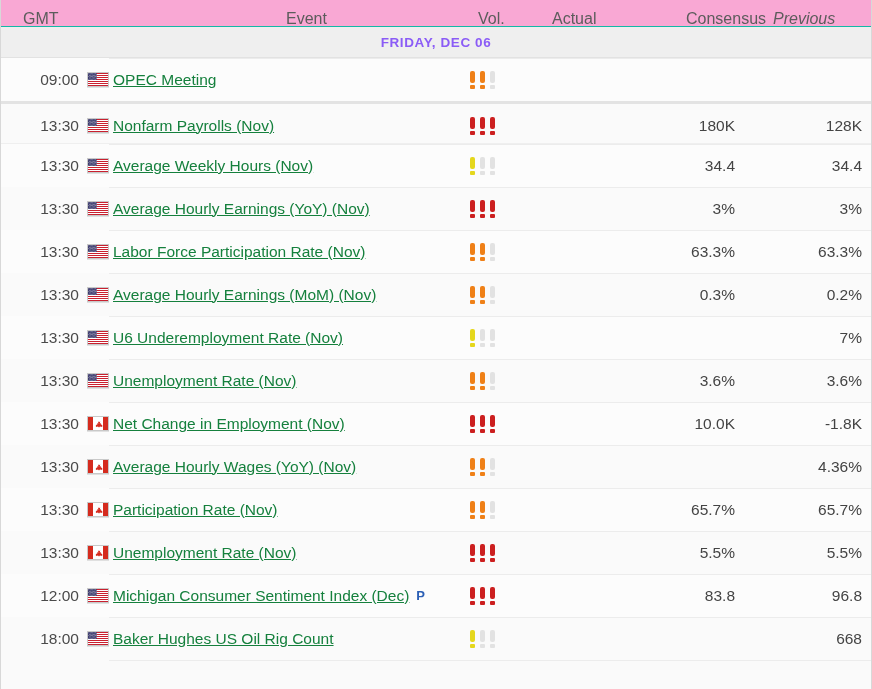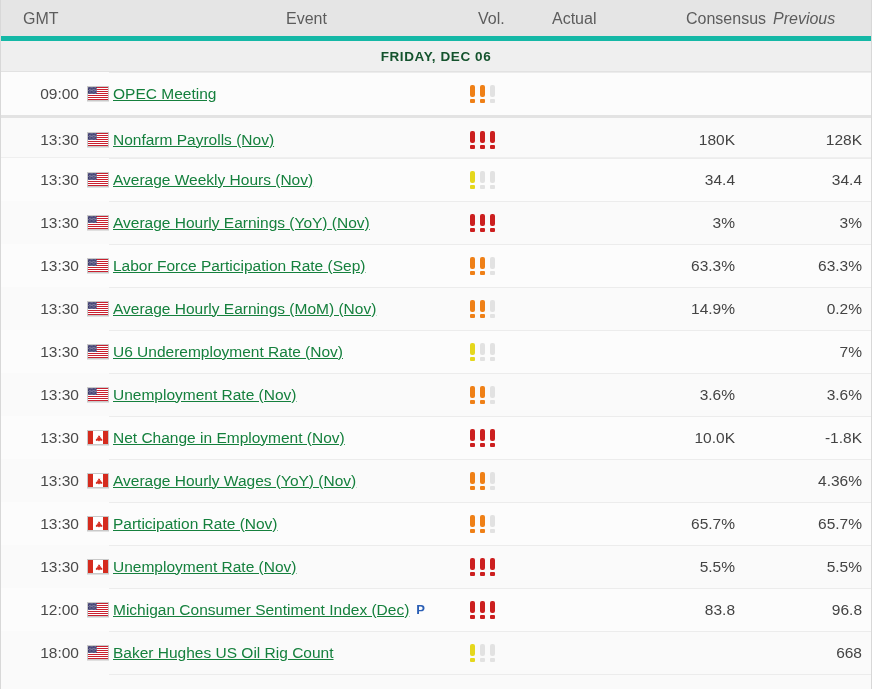--- a/index.html
+++ b/index.html
@@ -13,45 +13,45 @@
     height: 689px;
     overflow: hidden;
     position: relative;
     background: #fdfdfd;
     border-left: 1px solid #d8d8d8;
     border-right: 1px solid #d8d8d8;
   }
 
   
   .cal-header {
-    height: 41px;
-    background: #e5e5e5;
+    height: 27px;
+    background: #f9a8d4;
     position: relative;
-    border-bottom: 5px solid #14b8a6;
+    border-bottom: 1px solid #14b8a6;
   }
   .cal-header .hcell {
     position: absolute;
     top: 0;
     height: 38px;
     line-height: 38px;
     font-size: 16px;
     color: #5c5c5c;
     white-space: nowrap;
   }
 
   
   .day-row {
     height: 31px;
     background: #efefef;
     border-bottom: 1px solid #e2e2e2;
     text-align: center;
     line-height: 31px;
     font-size: 13.5px;
     font-weight: bold;
-    color: #14532d;
+    color: #8b5cf6;
     letter-spacing: 0.6px;
   }
 
   
   .rows { position: relative; }
   .erow {
     position: relative;
     height: 43px;
     background: #fcfcfc;
   }
@@ -478,21 +478,21 @@
               <circle cx="1.80" cy="14.40" r="0.82" fill="#ffffff"></circle>
               <circle cx="4.70" cy="14.40" r="0.82" fill="#ffffff"></circle>
               <circle cx="7.60" cy="14.40" r="0.82" fill="#ffffff"></circle>
               <circle cx="10.50" cy="14.40" r="0.82" fill="#ffffff"></circle>
               <circle cx="13.40" cy="14.40" r="0.82" fill="#ffffff"></circle>
               <circle cx="16.30" cy="14.40" r="0.82" fill="#ffffff"></circle>
             </svg>
           </span>
         </div>
         <div class="cell c-event">
-          <a class="ev-link">Labor Force Participation Rate (Sep)</a>
+          <a class="ev-link">Labor Force Participation Rate (Nov)</a>
         </div>
         <div class="cell c-vol">
           <span class="vol">
             <span class="bang med">
               <span class="stem"></span>
               <span class="dot"></span>
             </span>
             <span class="bang med">
               <span class="stem"></span>
               <span class="dot"></span>
@@ -568,21 +568,21 @@
               <span class="stem"></span>
               <span class="dot"></span>
             </span>
             <span class="bang off">
               <span class="stem"></span>
               <span class="dot"></span>
             </span>
           </span>
         </div>
         <div class="cell c-actual"></div>
-        <div class="cell c-cons">14.9%</div>
+        <div class="cell c-cons">0.3%</div>
         <div class="cell c-prev">0.2%</div>
       </div>
       <div class="erow">
         <div class="sep"></div>
         <div class="cell c-time">13:30</div>
         <div class="cell c-flag">
           <span class="flag">
             <svg viewBox="0 0 44 30" preserveAspectRatio="none">
               <rect width="44" height="30" fill="#ffffff"></rect>
               <rect x="0" y="0" width="44" height="2.3076923076923075" fill="#c9202f"></rect>

